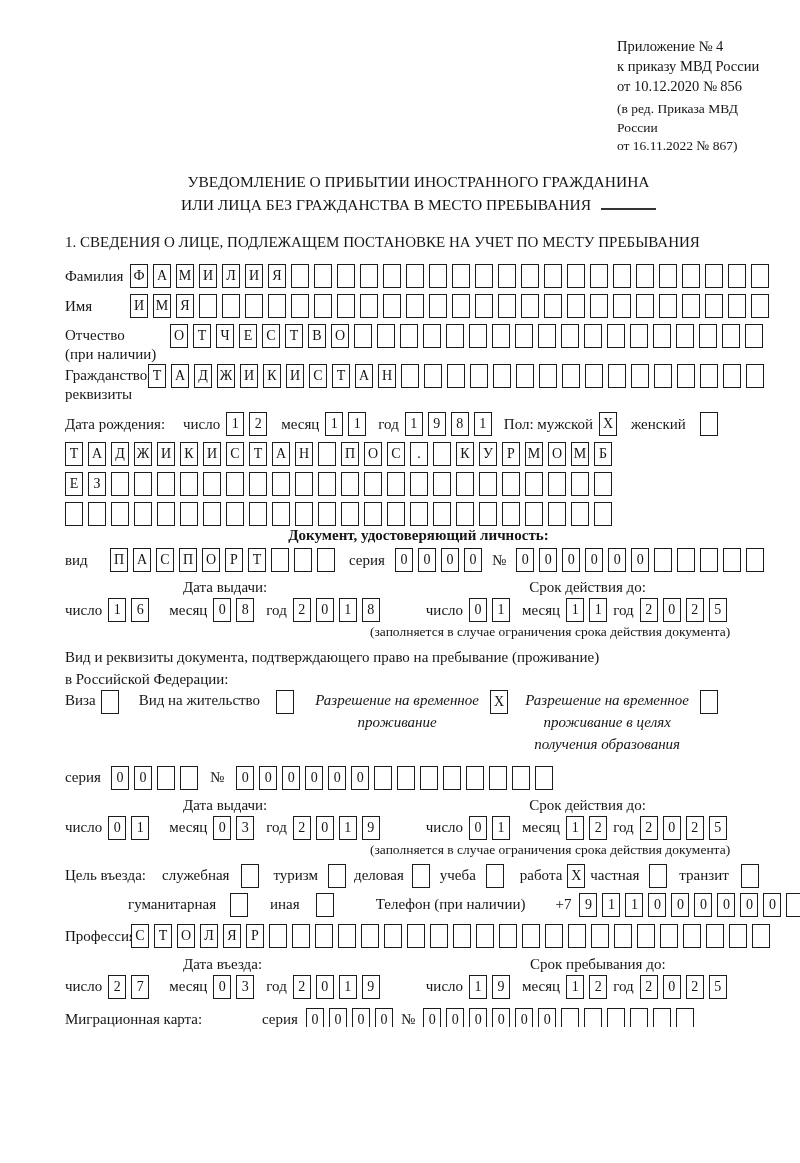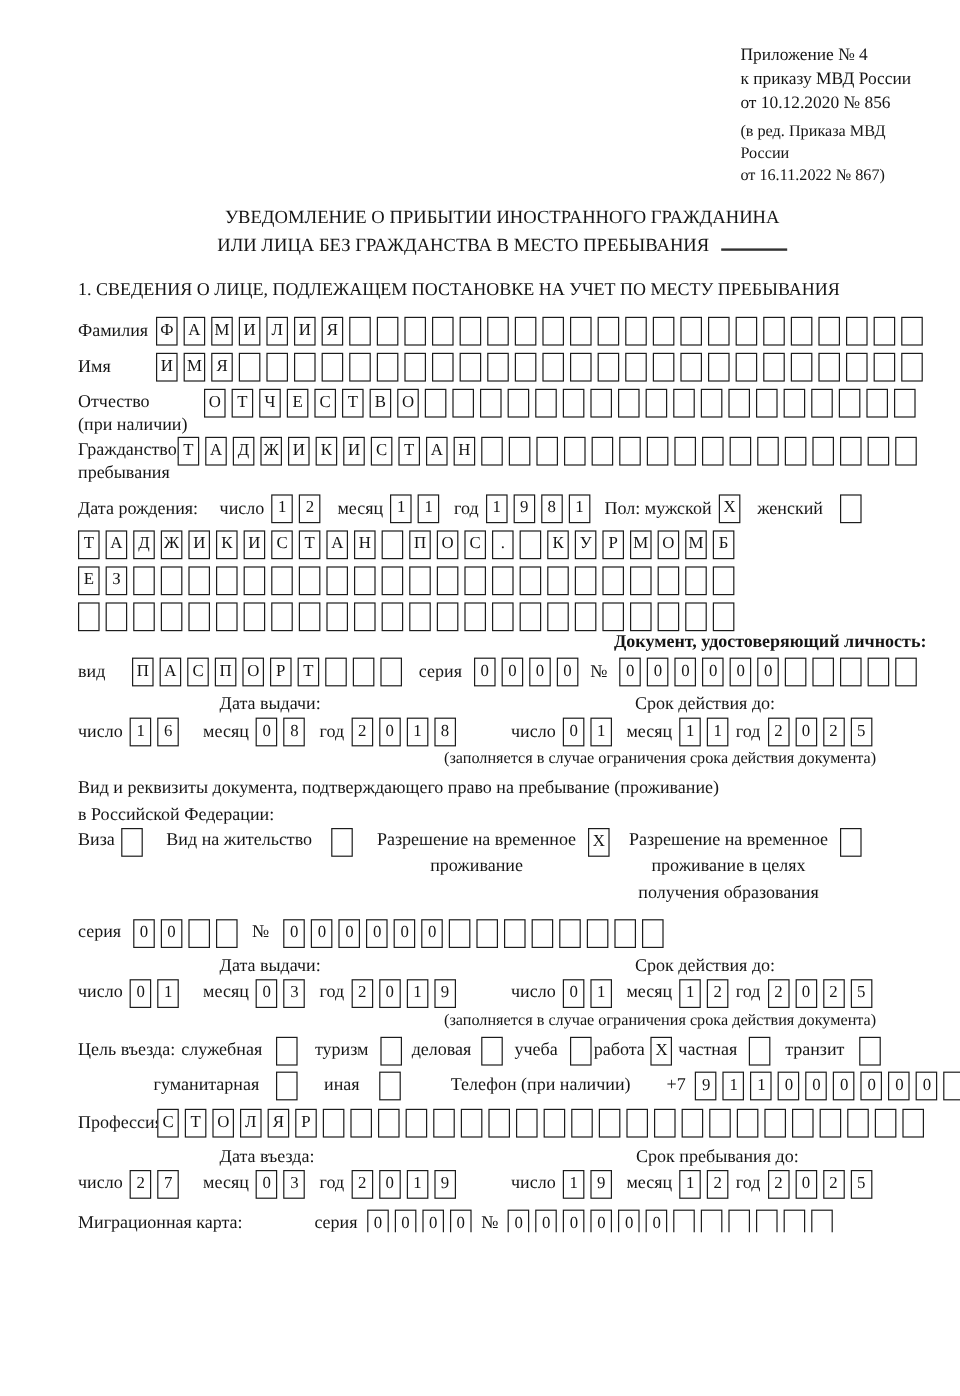--- a/index.html
+++ b/index.html
@@ -27,23 +27,23 @@
   .box {
     width: 18px; height: 24px; flex: none;
     border: 1.6px solid #1c1c1c; background: #fff;
     display: inline-flex; align-items: center; justify-content: center;
     font-size: 14px; font-family: "Liberation Serif", "DejaVu Serif", serif;
   }
   .dlabel { font-size: 15px; line-height: 1.45; flex: none; }
   .dg { display: inline-flex; align-items: center; gap: 6px; }
   .heads { display: flex; font-size: 15px; margin-top: 7px; }
   .note { font-size: 13.5px; }
-  .doc-head { text-align: right; font-weight: bold; font-size: 15px; margin-top: 1px; }
+  .doc-head { text-align: center; font-weight: bold; font-size: 15px; margin-top: 1px; }
   .intro { font-size: 15px; margin-top: 9px; }
-  .ctr { text-align: center; }
+  .ctr { text-align: center; font-style: italic; }
 </style>
 </head>
 <body>
 
 <div class="page">
 
   <div class="hdr">
     <div>Приложение № 4</div>
     <div>к приказу МВД России</div>
     <div>от 10.12.2020 № 856</div>
@@ -160,21 +160,21 @@
         <span class="box"></span>
         <span class="box"></span>
         <span class="box"></span>
         <span class="box"></span>
       </div>
   </div>
 
   <div class="frow" style="margin-top:0">
     <div class="flabel tight" style="width:83px">
       <div>Гражданство,</div>
-      <div>пребывания</div>
+      <div>реквизиты</div>
     </div>
     <div class="boxrow">
         <span class="box">Т</span>
         <span class="box">А</span>
         <span class="box">Д</span>
         <span class="box">Ж</span>
         <span class="box">И</span>
         <span class="box">К</span>
         <span class="box">И</span>
         <span class="box">С</span>
@@ -493,37 +493,37 @@
           <span class="box">2</span>
           <span class="box">5</span>
         </span>
     </span>
   </div>
 
   <div class="note" style="margin-top:2px; margin-left:305px">(заполняется в случае ограничения срока действия документа)</div>
 
   <div class="frow ac" style="margin-top:6px">
     <span class="dlabel">Цель въезда:</span>
-    <span class="dlabel" style="margin-left:5px">служебная</span>
+    <span class="dlabel" style="margin-left:16px">служебная</span>
     <span class="boxrow" style="margin-left:12px">
         <span class="box"></span>
       </span>
     <span class="dlabel" style="margin-left:14px">туризм</span>
     <span class="boxrow" style="margin-left:10px">
         <span class="box"></span>
       </span>
     <span class="dlabel" style="margin-left:8px">деловая</span>
     <span class="boxrow" style="margin-left:8px">
         <span class="box"></span>
       </span>
     <span class="dlabel" style="margin-left:10px">учеба</span>
     <span class="boxrow" style="margin-left:10px">
         <span class="box"></span>
       </span>
-    <span class="dlabel" style="margin-left:2px">работа</span>
+    <span class="dlabel" style="margin-left:16px">работа</span>
     <span class="boxrow" style="margin-left:5px">
         <span class="box">X</span>
       </span>
     <span class="dlabel" style="margin-left:5px">частная</span>
     <span class="boxrow" style="margin-left:10px">
         <span class="box"></span>
       </span>
     <span class="dlabel" style="margin-left:12px">транзит</span>
     <span class="boxrow" style="margin-left:12px">
         <span class="box"></span>

